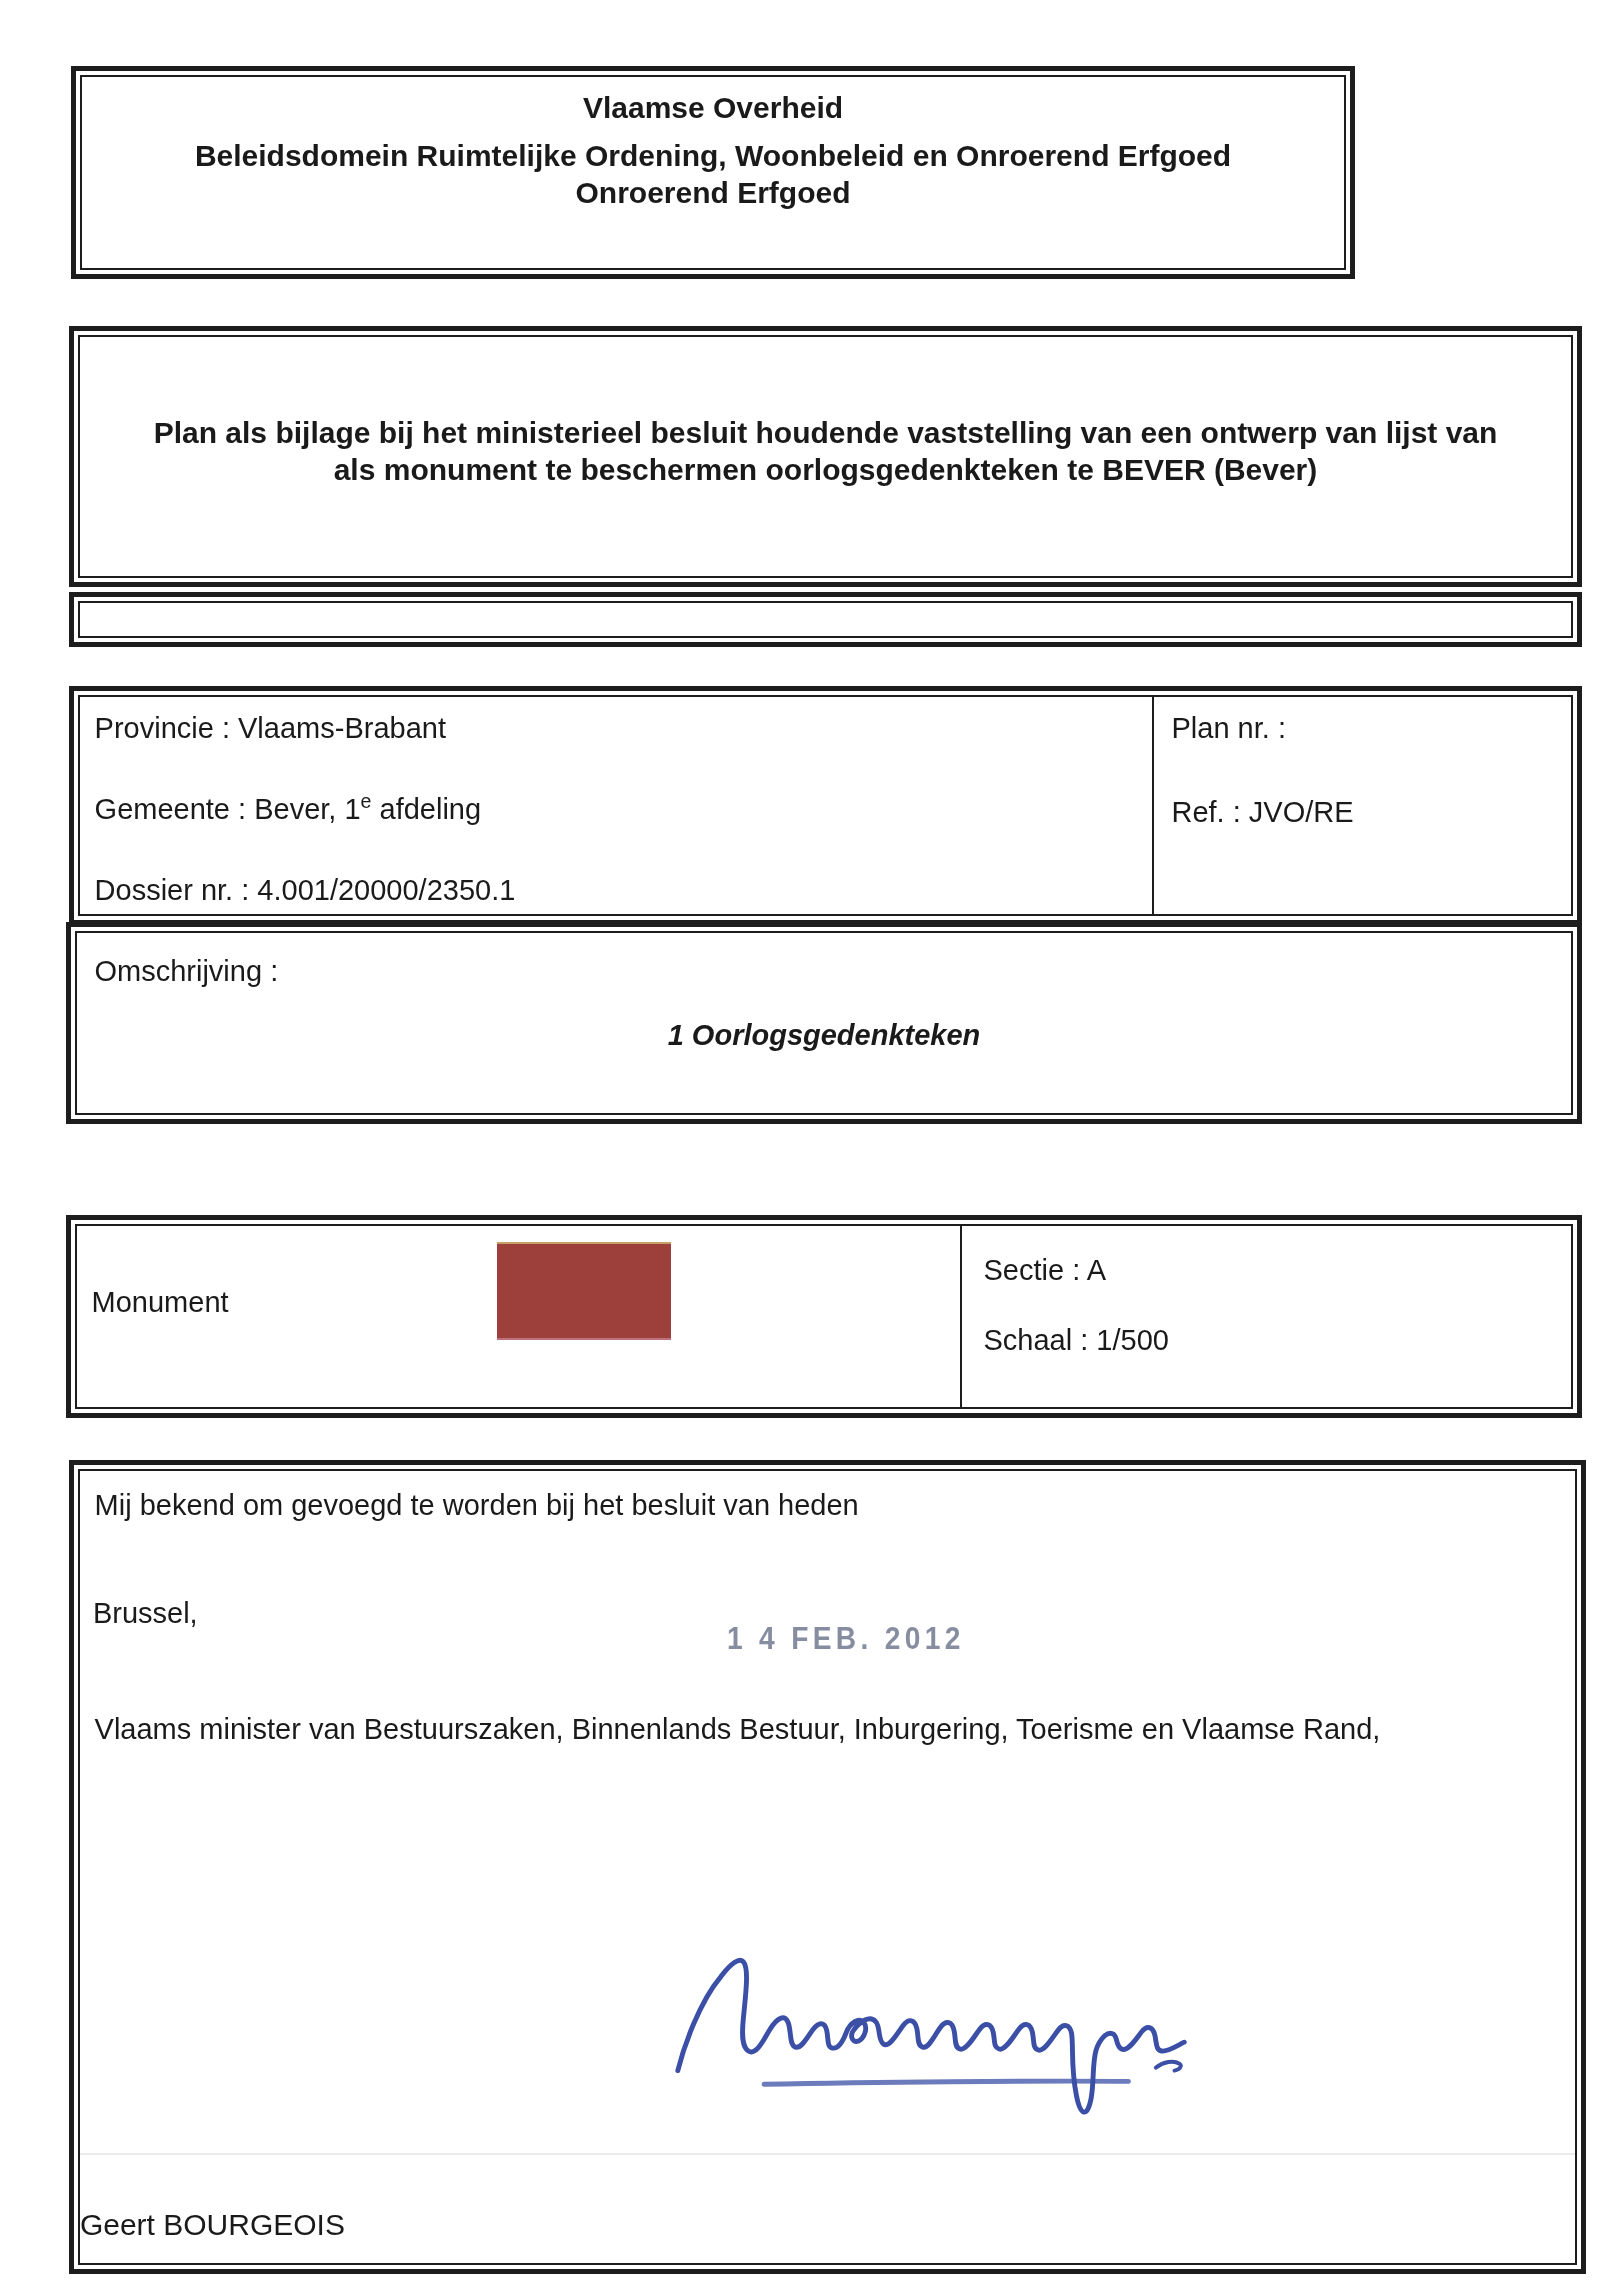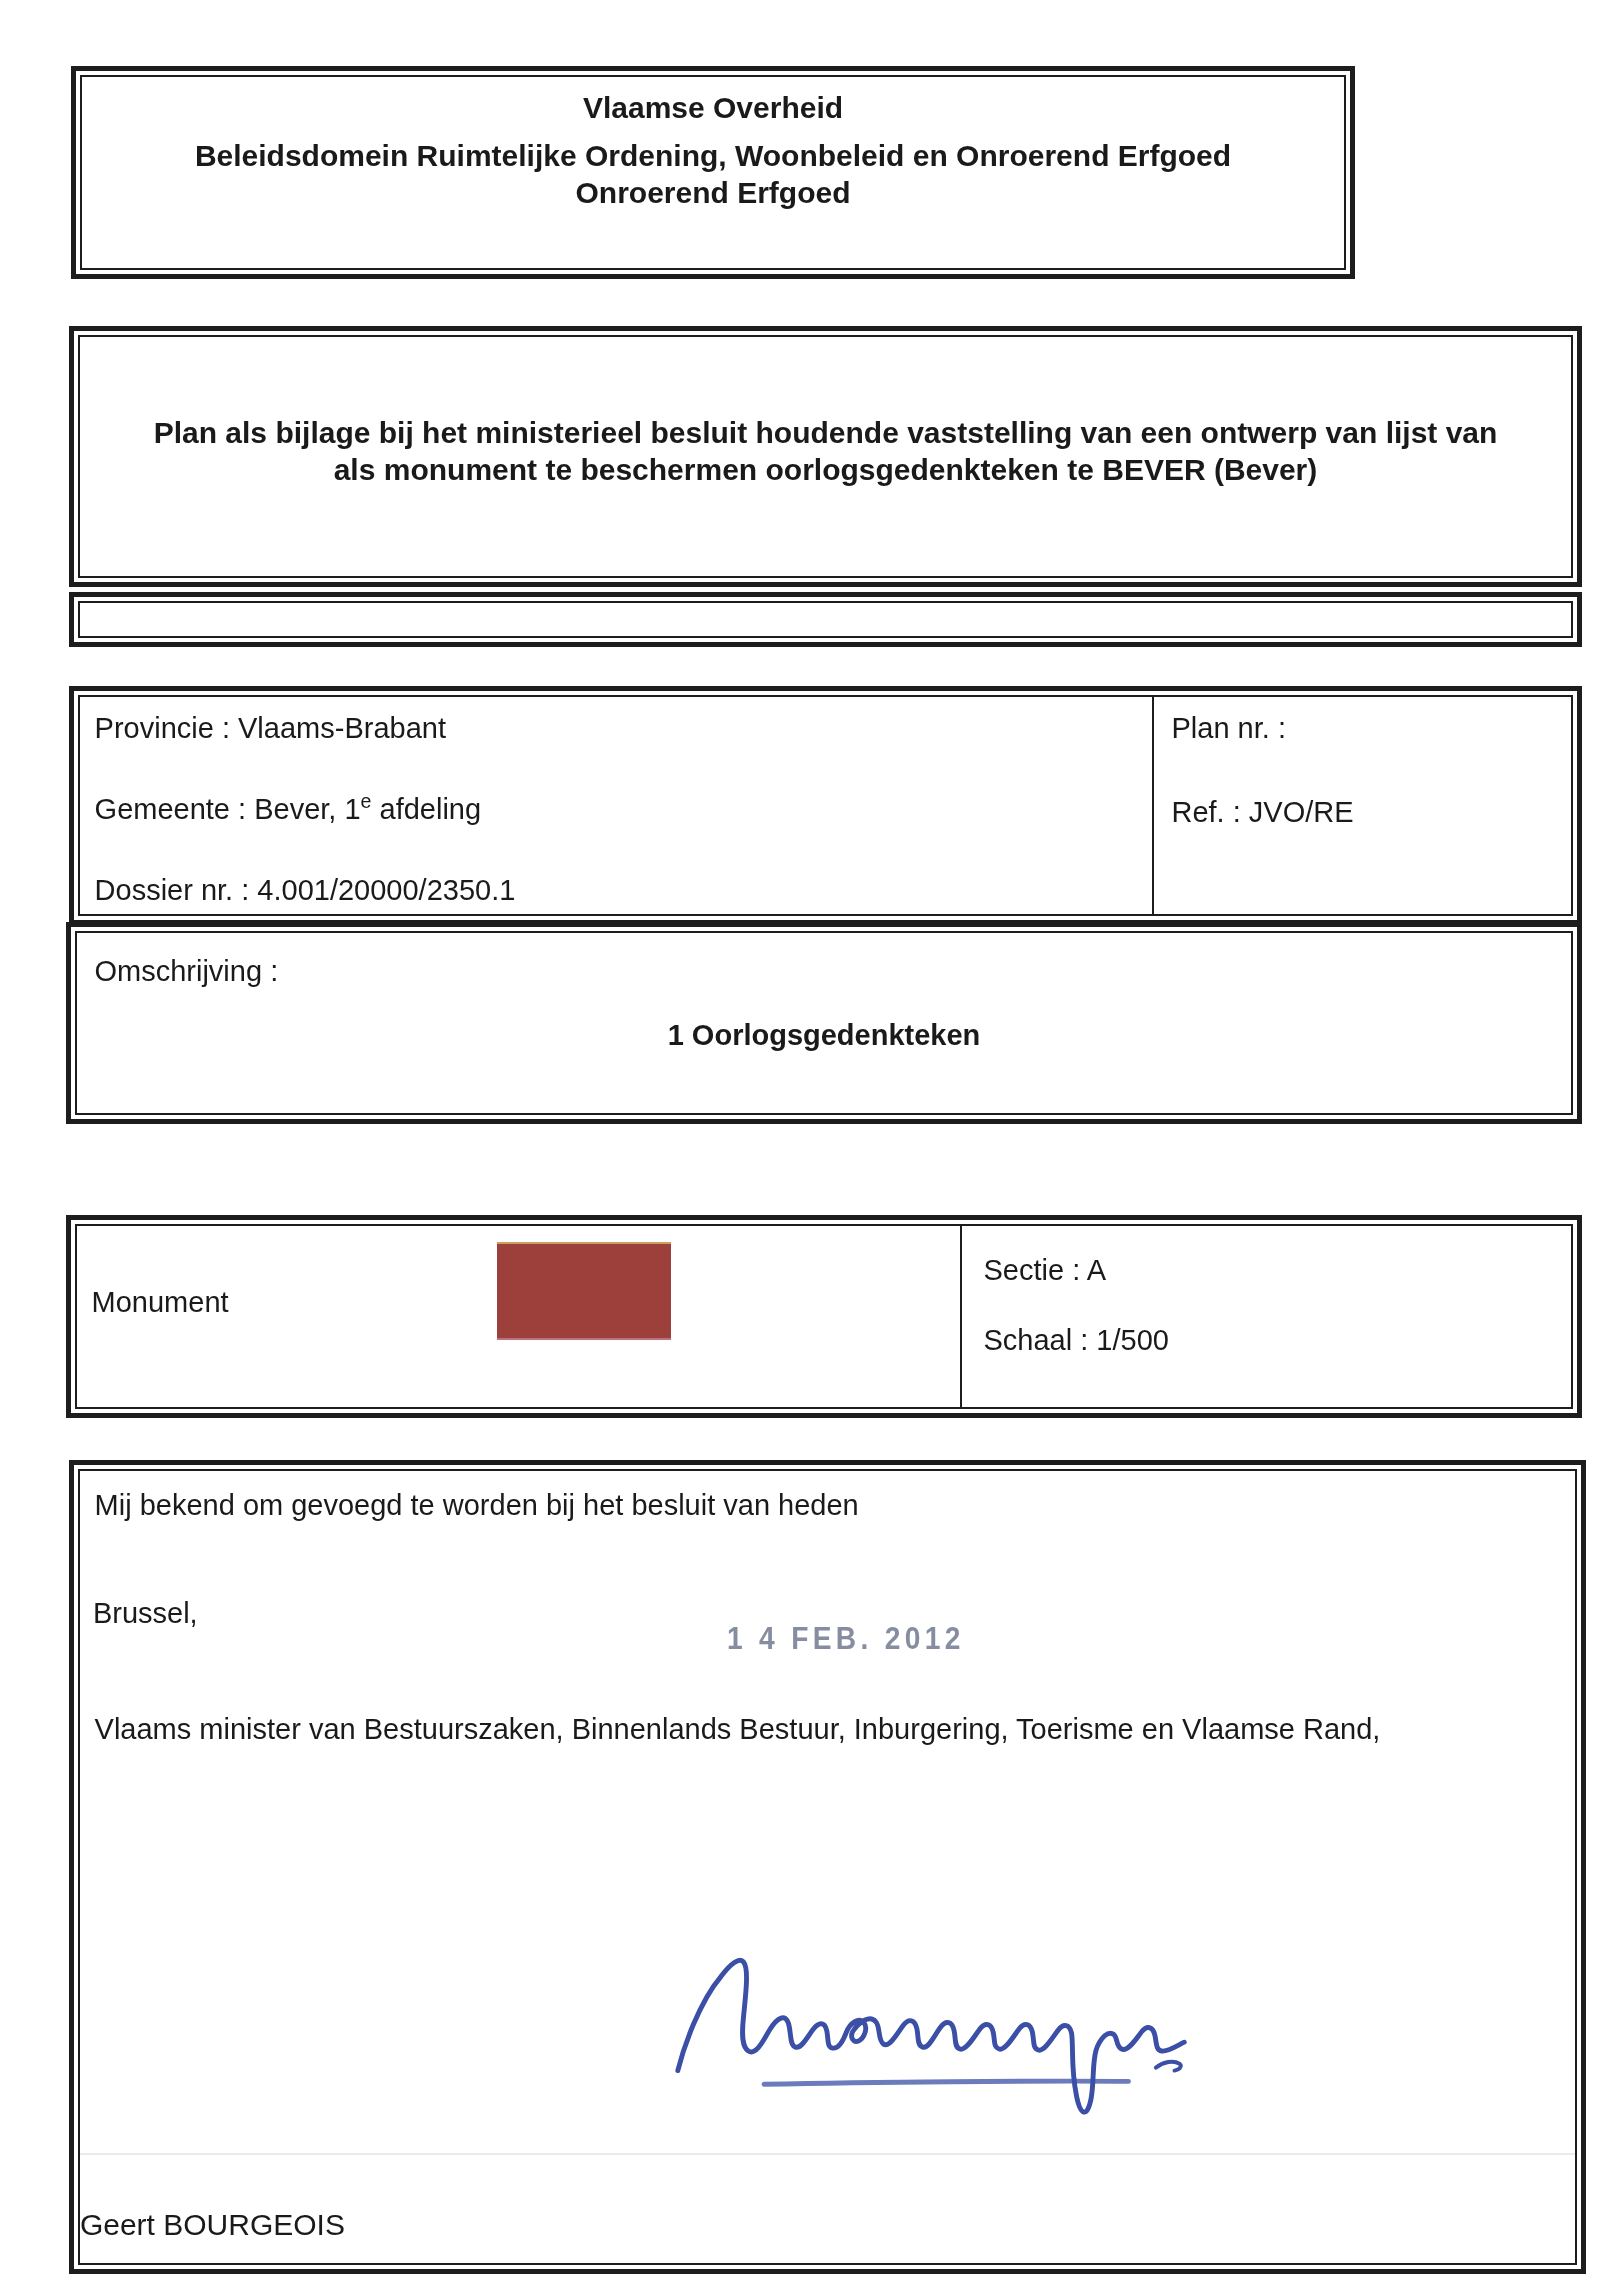--- a/index.html
+++ b/index.html
@@ -48,21 +48,21 @@
   .info-left{width:1074px;flex:0 0 auto;border-right:2px solid #1d1d1d;box-sizing:border-box;padding:13.7px 0 0 14.7px;}
   .info-right{flex:1;padding:13.7px 0 0 17.6px;}
   .row-gap42{margin-top:46px;}
   .row-gap50{margin-top:49px;}
   sup.sm{font-size:19.6px;line-height:0;}
 
   
   .omschrijving-box{left:66px;top:922px;width:1516px;height:202px;}
   .omschrijving-box .dbox-inner{padding-top:21.6px;}
   .omschrijving-label{padding-left:17.6px;}
-  .omschrijving-value{margin-top:29px;}
+  .omschrijving-value{margin-top:29px;font-style:italic;}
 
   
   .legend-box{left:66px;top:1215px;width:1516px;height:203px;}
   .legend-cols{display:flex;height:100%;}
   .legend-left{width:885px;flex:0 0 auto;border-right:2px solid #1d1d1d;box-sizing:border-box;position:relative;padding:59px 0 0 14.7px;}
   .legend-right{flex:1;padding:27.4px 0 0 21.6px;}
   .legend-swatch{
     position:absolute;left:420px;top:15.7px;
     width:174px;height:98px;
     border-top:2.9px solid #c7a065;

